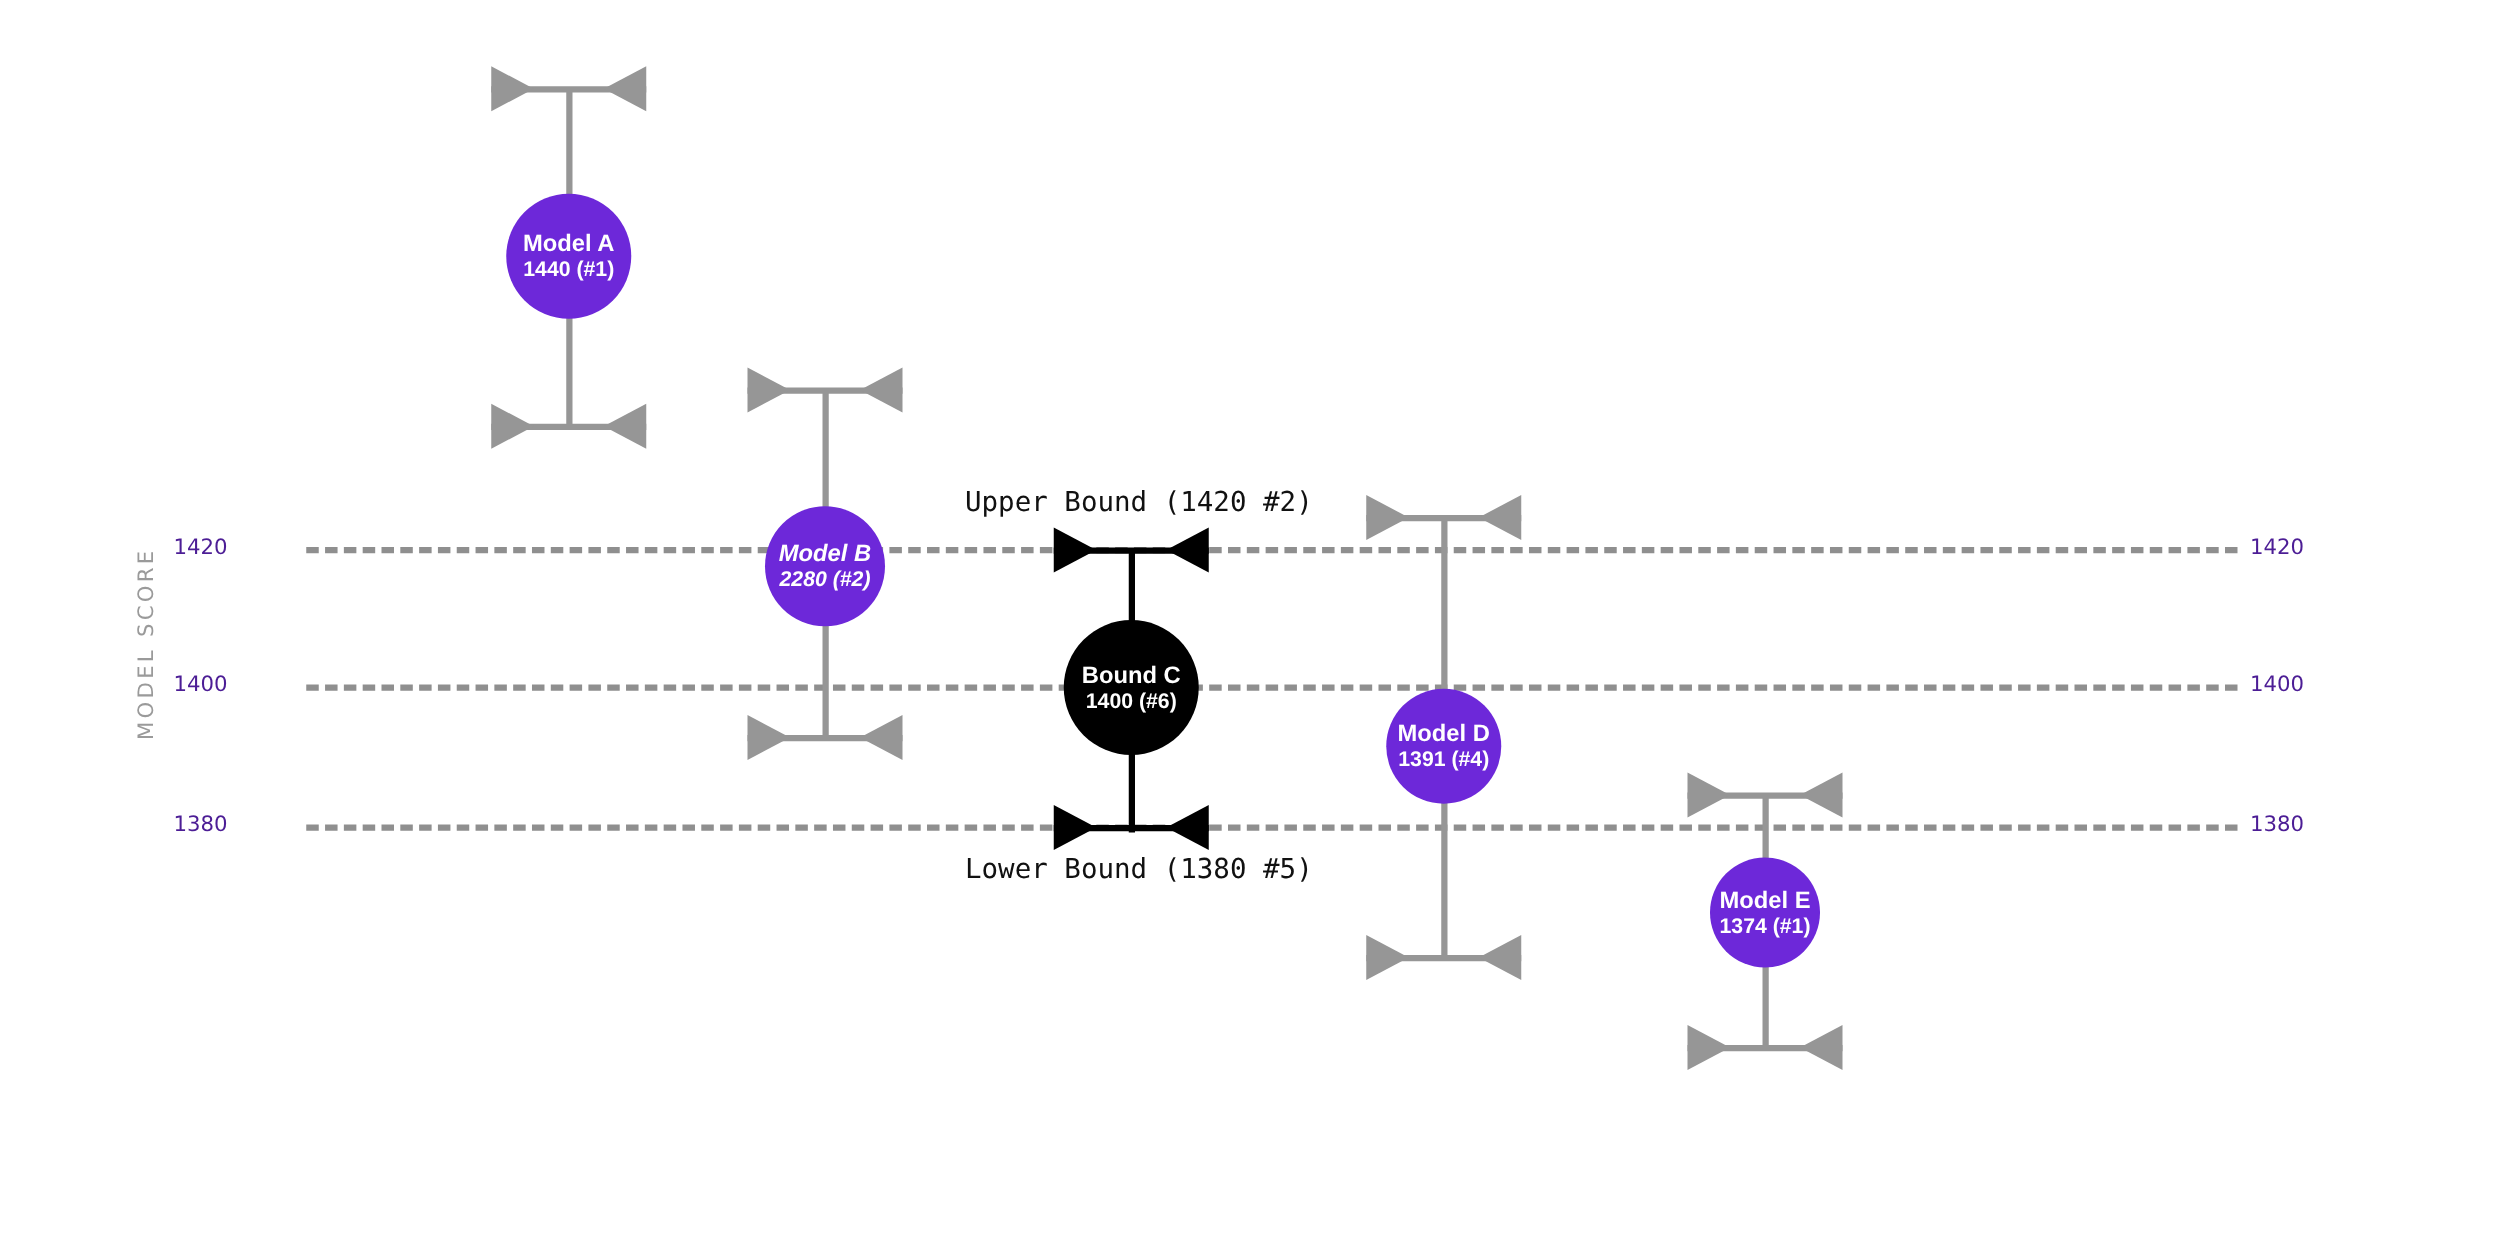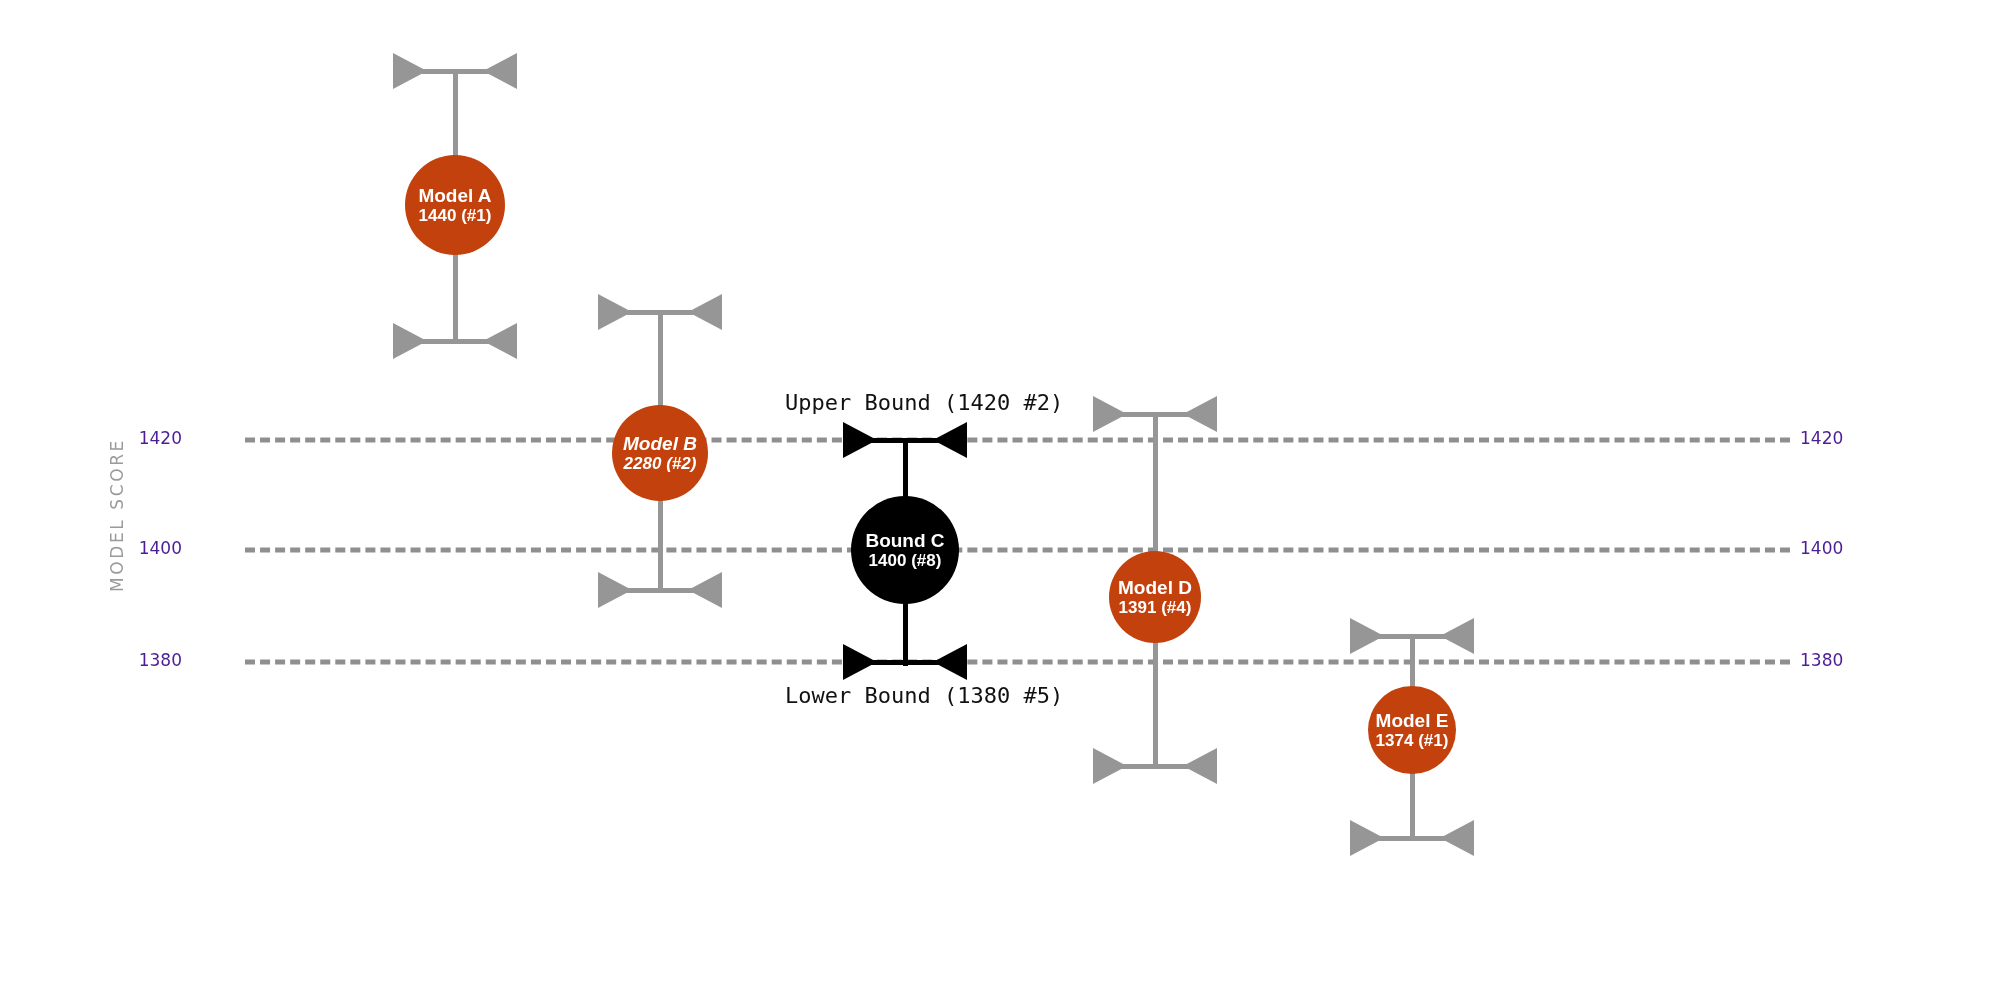--- a/index.html
+++ b/index.html
@@ -106,21 +106,21 @@
     border-right: 34px solid #969696;
     border-left: 0;
   }
   .model-group.highlight .cap-arrow.left  { border-left-color: #000000; }
   .model-group.highlight .cap-arrow.right { border-right-color: #000000; }
 
   
   .model-node {
     position: absolute;
     border-radius: 50%;
-    background: #c2410c;
+    background: #6d28d9;
     display: flex;
     flex-direction: column;
     align-items: center;
     justify-content: center;
     color: #ffffff;
     text-align: center;
     line-height: 1.12;
     user-select: none;
   }
   .model-group.highlight .model-node { background: #000000; }
@@ -139,21 +139,20 @@
   }
 
   
   .bound-annotation {
     position: absolute;
     font-family: "DejaVu Sans Mono", monospace;
     font-size: 22px;
     color: #111111;
     white-space: nowrap;
     user-select: none;
-    margin-left: 13px;
   }
 </style>
 </head>
 <body>
 
 <div id="chart-root">
 
   <div class="y-axis-title">MODEL SCORE</div>
 
   <div class="gridline" style="top:440px;"></div>
@@ -199,21 +198,21 @@
   <div class="model-group highlight" style="left:905px;">
     <div class="whisker-line" style="top:440px; height:226px;"></div>
     <div class="cap-bar" style="top:438px;"></div>
     <div class="cap-arrow left" style="top:422px;"></div>
     <div class="cap-arrow right" style="top:422px;"></div>
     <div class="cap-bar" style="top:660px;"></div>
     <div class="cap-arrow left" style="top:644px;"></div>
     <div class="cap-arrow right" style="top:644px;"></div>
     <div class="model-node" style="width:108px; height:108px; left:-54px; top:496px;">
       <div class="node-name">Bound C</div>
-      <div class="node-score">1400 (#8)</div>
+      <div class="node-score">1400 (#6)</div>
     </div>
     <div class="bound-annotation" style="left:-133px; top:390px;">Upper Bound (1420 #2)</div>
     <div class="bound-annotation" style="left:-133px; top:683px;">Lower Bound (1380 #5)</div>
   </div>
 
   <div class="model-group" style="left:1155px;">
     <div class="whisker-line" style="top:415px; height:352px;"></div>
     <div class="cap-bar" style="top:412px;"></div>
     <div class="cap-arrow left" style="top:396px;"></div>
     <div class="cap-arrow right" style="top:396px;"></div>

